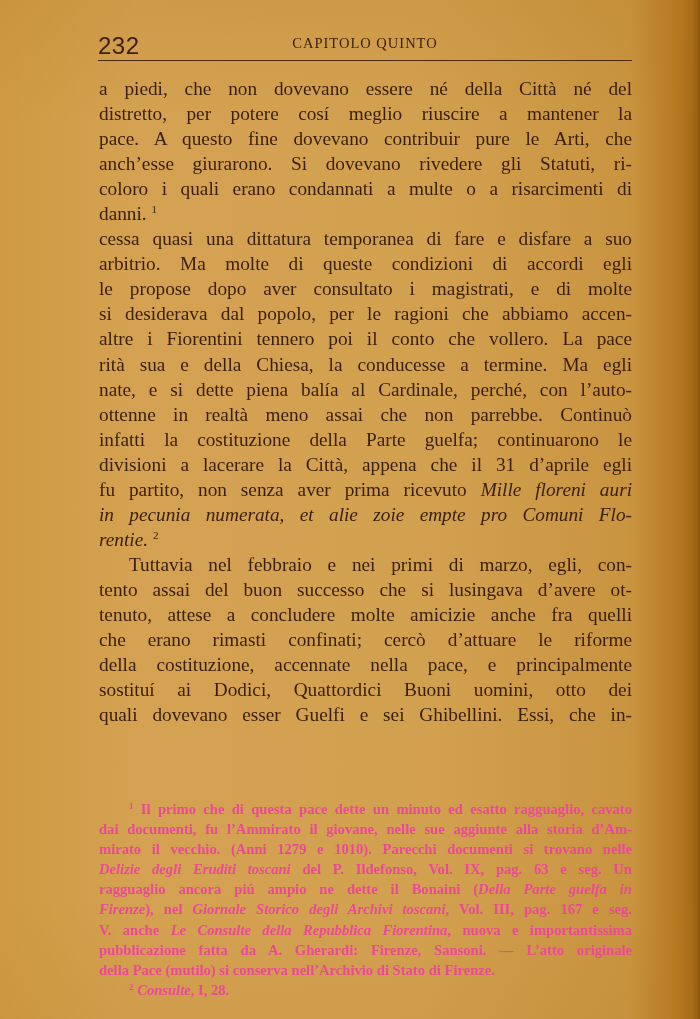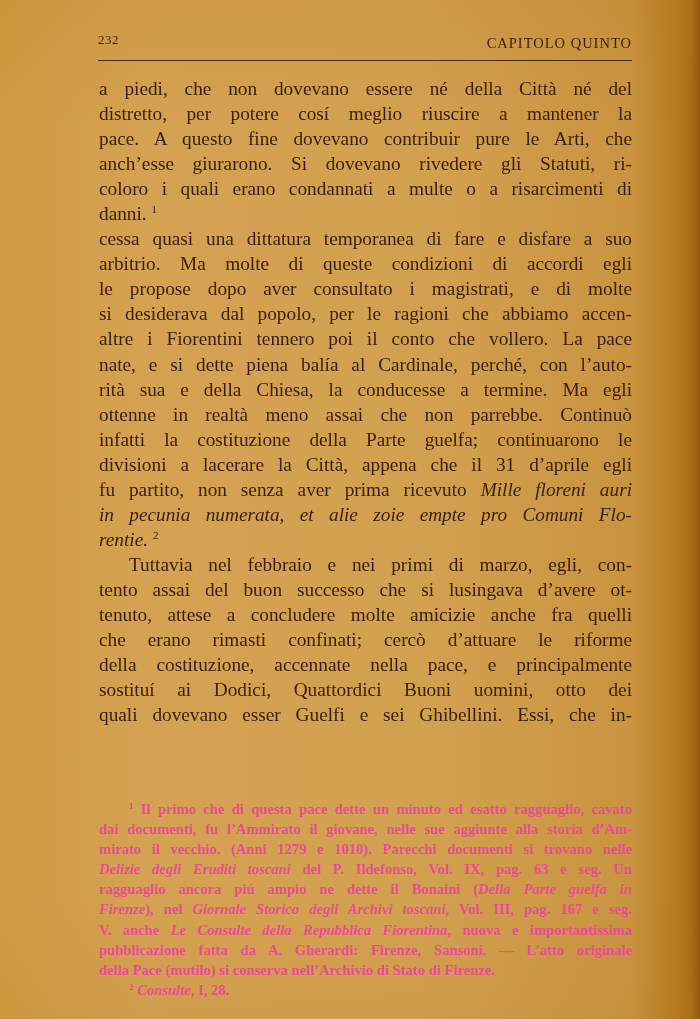--- a/index.html
+++ b/index.html
@@ -33,30 +33,30 @@
       position: absolute;
       left: 98px;
       top: 30px;
       width: 534px;
       height: 34px;
     }
     .page-number {
       position: absolute;
       left: 0;
       top: 2px;
-      font-family: Liberation Serif, serif;
-      font-size: 13px;
+      font-family: Liberation Sans, sans-serif;
+      font-size: 24px;
       letter-spacing: 0.5px;
     }
     .running-head {
       position: absolute;
       left: 0;
       right: 0;
       top: 5px;
-      text-align: right;
+      text-align: center;
       font-family: "Liberation Serif", serif;
       font-size: 14.5px;
       letter-spacing: 1px;
     }
     .header-rule {
       position: absolute;
       left: 98px;
       top: 60px;
       width: 534px;
       height: 0;
@@ -132,22 +132,22 @@
   <span class="line"><span>pace. A questo fine dovevano contribuir pure le Arti, che</span></span>
   <span class="line"><span>anch’esse giurarono. Si dovevano rivedere gli Statuti, ri-</span></span>
   <span class="line"><span>coloro i quali erano condannati a multe o a risarcimenti di</span></span>
   <span class="line last"><span>danni.</span>&nbsp;<sup>1</sup></span>
 
   <span class="line"><span>cessa quasi una dittatura temporanea di fare e disfare a suo</span></span>
   <span class="line"><span>arbitrio. Ma molte di queste condizioni di accordi egli</span></span>
   <span class="line"><span>le propose dopo aver consultato i magistrati, e di molte</span></span>
   <span class="line"><span>si desiderava dal popolo, per le ragioni che abbiamo accen-</span></span>
   <span class="line"><span>altre i Fiorentini tennero poi il conto che vollero. La pace</span></span>
+  <span class="line"><span>rità sua e della Chiesa, la conducesse a termine. Ma egli</span></span>
   <span class="line"><span>nate, e si dette piena balía al Cardinale, perché, con l’auto-</span></span>
-  <span class="line"><span>rità sua e della Chiesa, la conducesse a termine. Ma egli</span></span>
   <span class="line"><span>ottenne in realtà meno assai che non parrebbe. Continuò</span></span>
   <span class="line"><span>infatti la costituzione della Parte guelfa; continuarono le</span></span>
   <span class="line"><span>divisioni a lacerare la Città, appena che il 31 d’aprile egli</span></span>
   <span class="line"><span>fu partito, non senza aver prima ricevuto </span><span class="it">Mille floreni auri</span></span>
   <span class="line it"><span>in pecunia numerata, et alie zoie empte pro Comuni Flo-</span></span>
   <span class="line last"><span class="it">rentie.</span>&nbsp;<sup>2</sup></span>
 
   <span class="line indent"><span>Tuttavia nel febbraio e nei primi di marzo, egli, con-</span></span>
   <span class="line"><span>tento assai del buon successo che si lusingava d’avere ot-</span></span>
   <span class="line"><span>tenuto, attese a concludere molte amicizie anche fra quelli</span></span>

